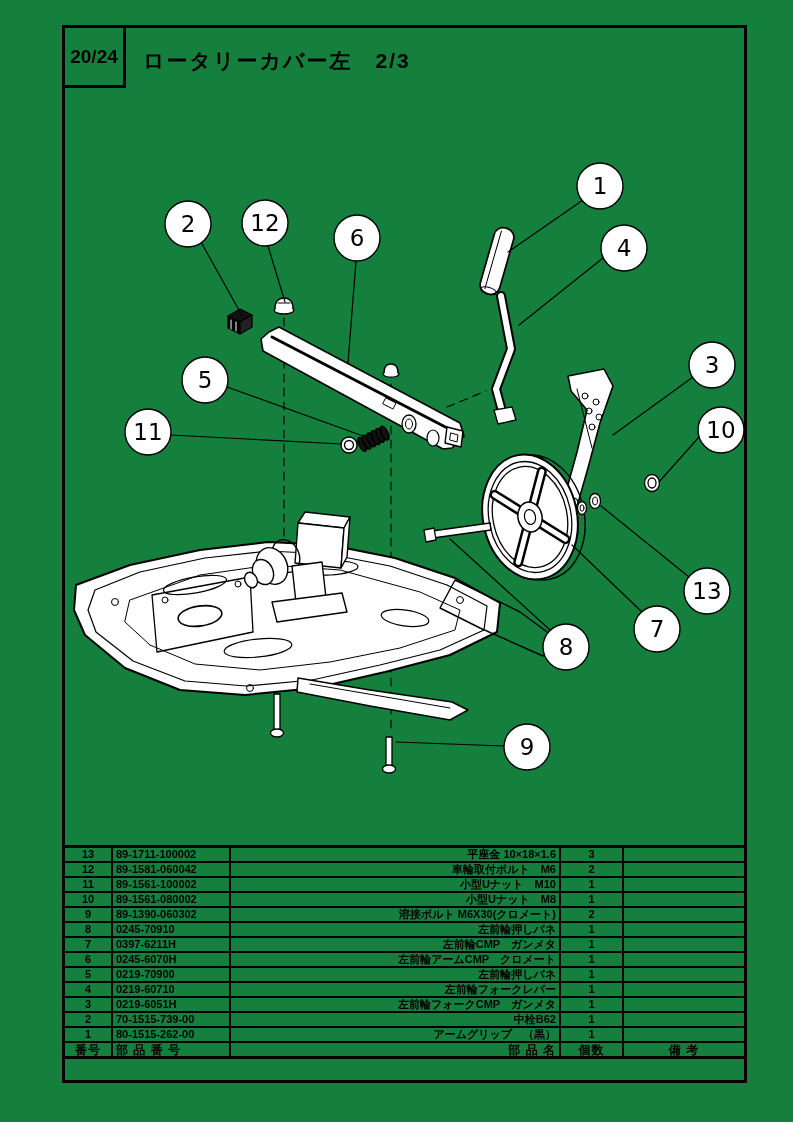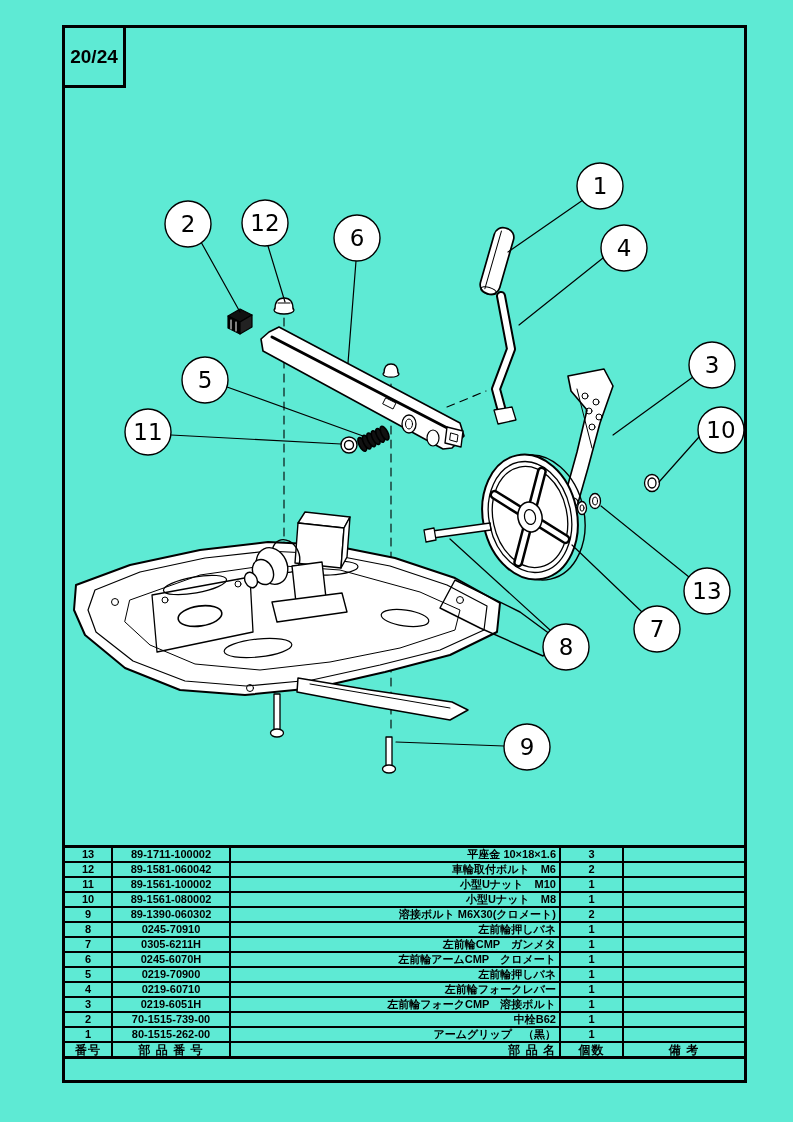--- a/index.html
+++ b/index.html
@@ -1,45 +1,46 @@
 <!DOCTYPE html>
 <html><head>
 <meta charset="utf-8">
 <style>
   html,body{margin:0;padding:0;background:#ffffff;}
-  .page{position:relative;width:793px;height:1122px;background:#5eead4;overflow:hidden;
+  .page{position:relative;width:793px;height:1122px;background:#15803d;overflow:hidden;
         font-family:"Liberation Sans","DejaVu Sans",sans-serif;color:#000;}
   .frame{position:absolute;left:62px;top:25px;width:685px;height:1058px;
          border:3px solid #000;box-sizing:border-box;}
   .pagenum-box{position:absolute;left:62px;top:25px;width:64px;height:63px;
          border:3px solid #000;box-sizing:border-box;display:flex;align-items:center;justify-content:center;}
   .pagenum{font-size:19px;font-weight:bold;letter-spacing:0px;}
   .doc-title{position:absolute;left:143px;top:47px;font-size:21px;font-weight:bold;letter-spacing:2px;}
   svg.diagram{position:absolute;left:0;top:0;}
   .parts-table{position:absolute;left:62px;top:845px;width:685px;border-collapse:collapse;
          table-layout:fixed;border:3px solid #000;}
   .parts-table td{border:2px solid #000;height:13px;padding:0 3px;font-size:11px;font-weight:bold;
          white-space:nowrap;overflow:hidden;line-height:1;}
   .parts-table td.c-no{width:40px;text-align:center;}
-  .parts-table td.c-pn{width:110px;text-align:center;}
+  .parts-table td.c-pn{width:110px;text-align:left;}
   .parts-table td.c-name{width:322px;text-align:right;}
   .parts-table td.c-qty{width:55px;text-align:center;}
   .parts-table td.c-rem{text-align:center;}
   .parts-table tr.ftr td{font-size:12px;letter-spacing:1px;}
 </style>
 </head>
 <body>
 
 <div class="page">
 
   <div class="frame"></div>
 
   <div class="pagenum-box">
     <span class="pagenum">20/24</span>
   </div>
+  <div class="doc-title">ロータリーカバー左　2/3</div>
 
   <svg class="diagram" width="793" height="1122" viewBox="0 0 793 1122" fill="none" stroke="#000" stroke-width="1.6" stroke-linejoin="round" stroke-linecap="round">
 
     <g stroke-width="1.1" stroke-dasharray="8 6">
       <line x1="284" y1="318" x2="284" y2="690"></line>
       <line x1="391" y1="384" x2="391" y2="730"></line>
       <line x1="447" y1="407" x2="486" y2="391"></line>
     </g>
 
     <g>
@@ -296,21 +297,21 @@
       </tr>
       <tr>
         <td class="c-no">8</td>
         <td class="c-pn">0245-70910</td>
         <td class="c-name">左前輪押しバネ</td>
         <td class="c-qty">1</td>
         <td class="c-rem"></td>
       </tr>
       <tr>
         <td class="c-no">7</td>
-        <td class="c-pn">0305-6211H</td>
+        <td class="c-pn">0397-6211H</td>
         <td class="c-name">左前輪CMP　ガンメタ</td>
         <td class="c-qty">1</td>
         <td class="c-rem"></td>
       </tr>
       <tr>
         <td class="c-no">6</td>
         <td class="c-pn">0245-6070H</td>
         <td class="c-name">左前輪アームCMP　クロメート</td>
         <td class="c-qty">1</td>
         <td class="c-rem"></td>
@@ -325,21 +326,21 @@
       <tr>
         <td class="c-no">4</td>
         <td class="c-pn">0219-60710</td>
         <td class="c-name">左前輪フォークレバー</td>
         <td class="c-qty">1</td>
         <td class="c-rem"></td>
       </tr>
       <tr>
         <td class="c-no">3</td>
         <td class="c-pn">0219-6051H</td>
-        <td class="c-name">左前輪フォークCMP　溶接ボルト</td>
+        <td class="c-name">左前輪フォークCMP　ガンメタ</td>
         <td class="c-qty">1</td>
         <td class="c-rem"></td>
       </tr>
       <tr>
         <td class="c-no">2</td>
         <td class="c-pn">70-1515-739-00</td>
         <td class="c-name">中栓B62</td>
         <td class="c-qty">1</td>
         <td class="c-rem"></td>
       </tr>

